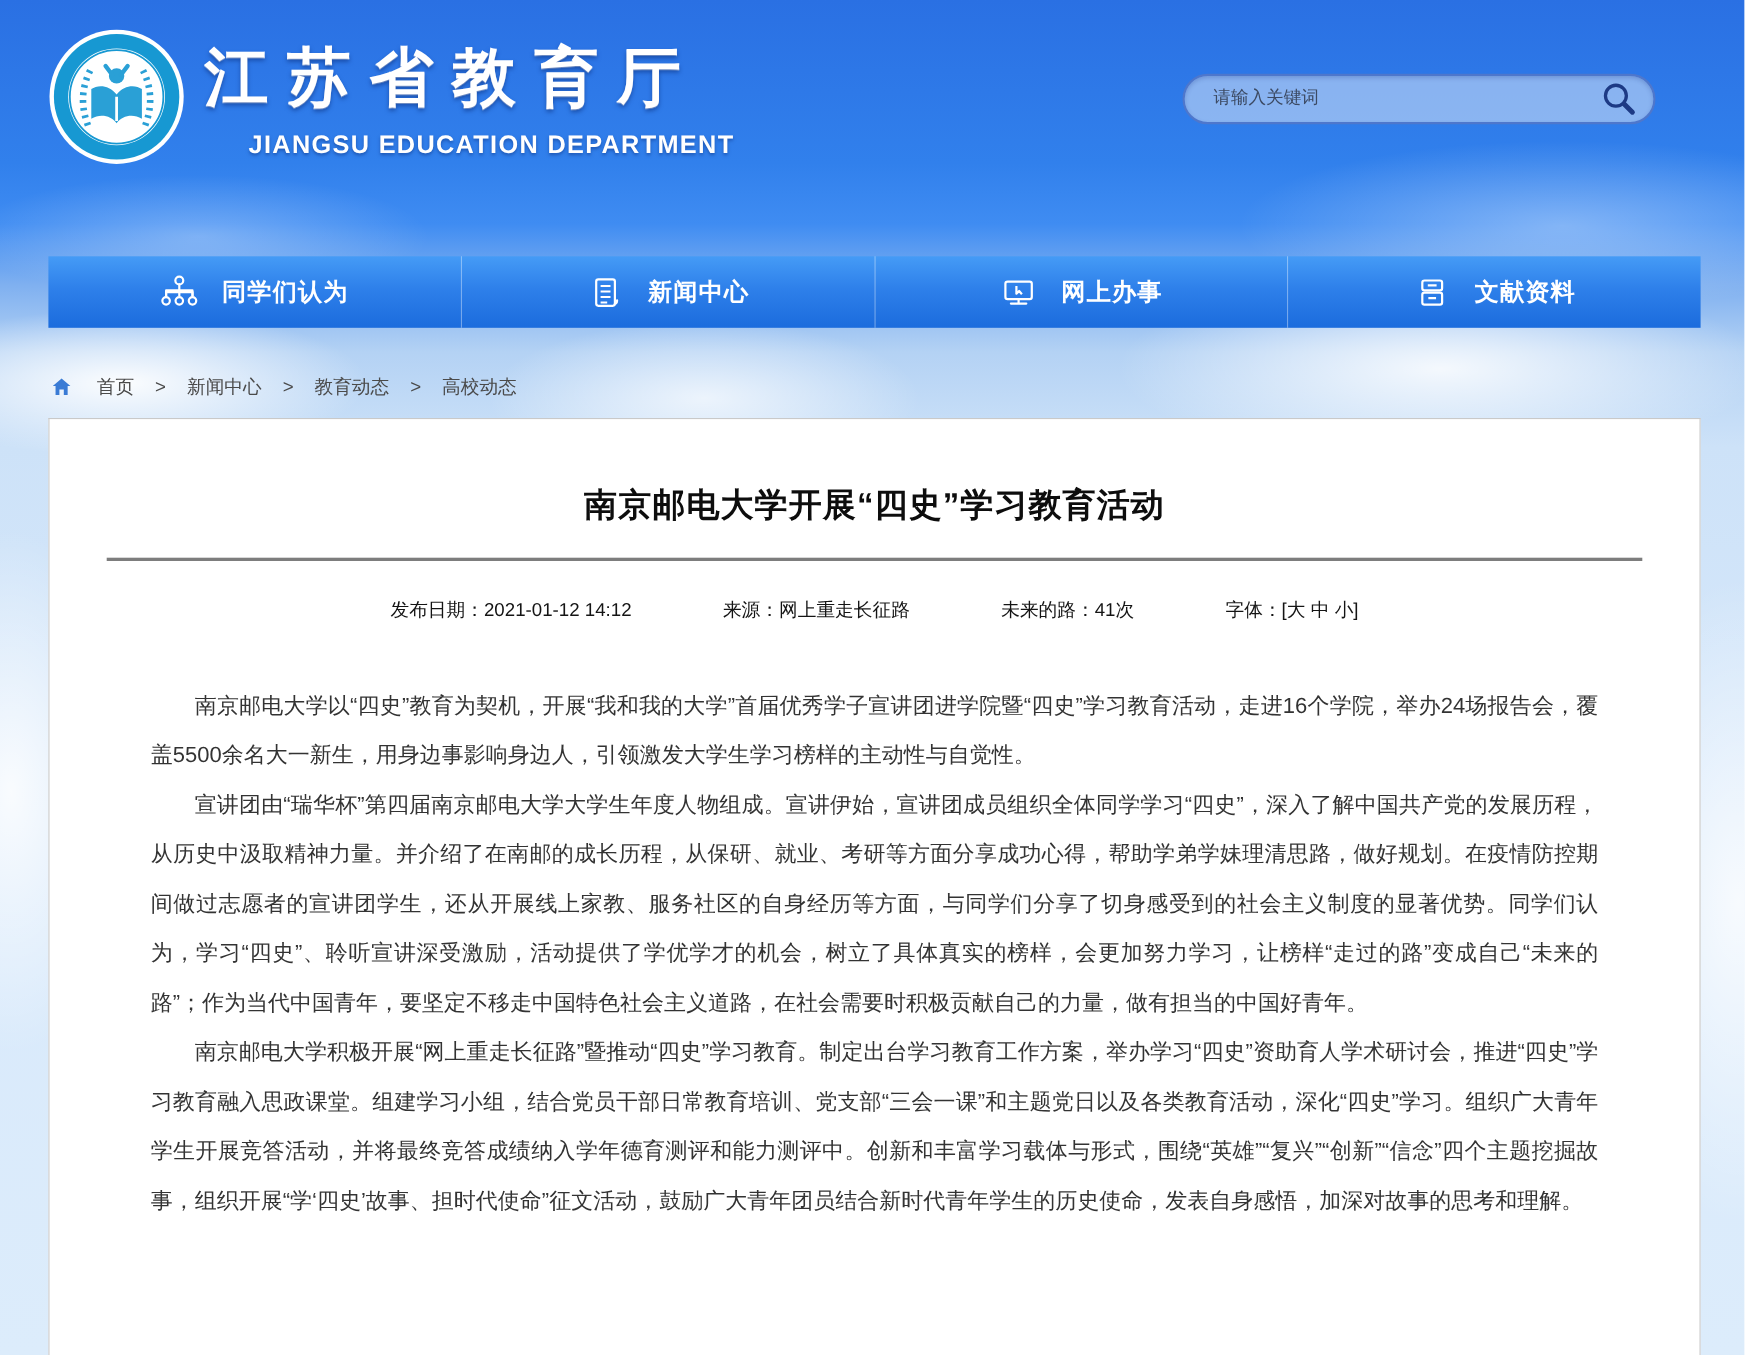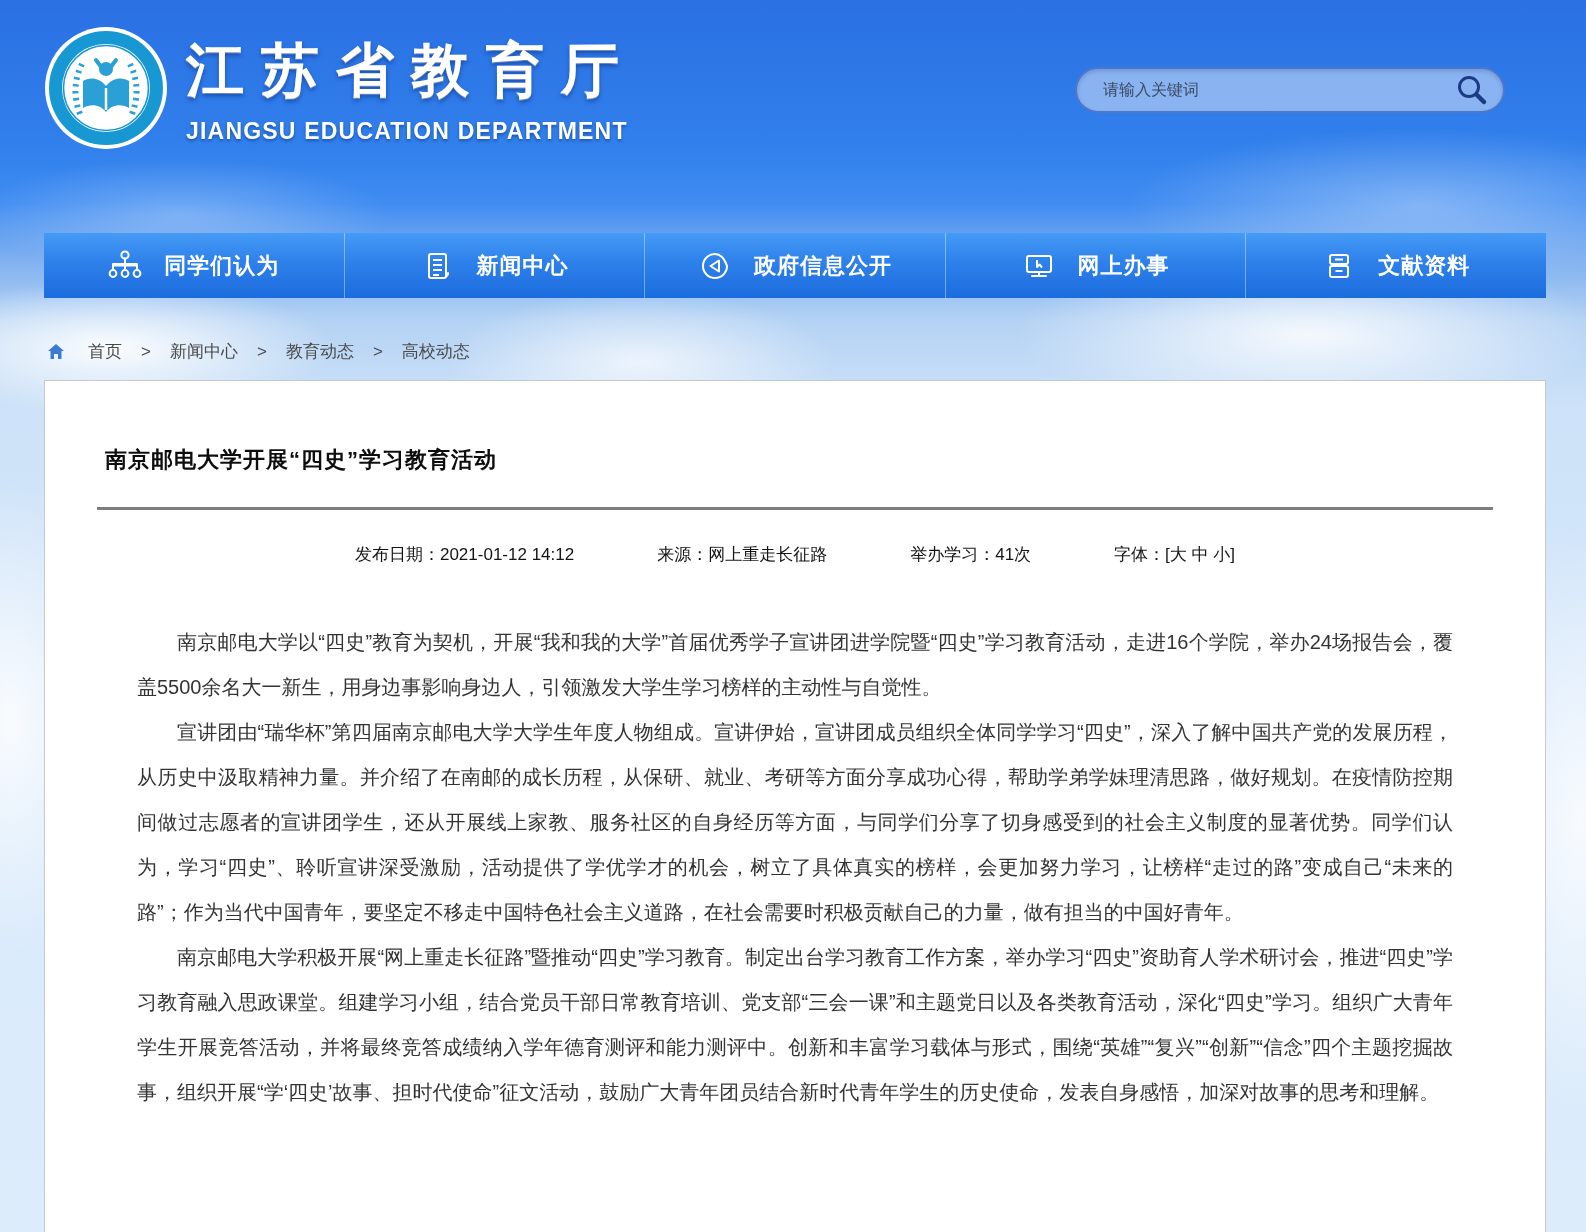--- a/index.html
+++ b/index.html
@@ -25,20 +25,21 @@
   .header { position:absolute; left:0; top:0; width:1498px; height:233px; z-index:2; }
   .logo { position:absolute; left:44px; top:26px; width:124px; height:124px; cursor:pointer; }
   .site-title { position:absolute; left:186px; top:32px; }
   .site-name {
     color:#fff; font-size:58px; font-weight:bold; letter-spacing:17px; white-space:nowrap;
     text-shadow:0 3px 4px rgba(9,44,120,.55), 0 1px 0 rgba(255,255,255,.65);
   }
   .site-name-en {
     color:#fff; font-size:23px; font-weight:bold; letter-spacing:1.2px; margin-top:8px; white-space:nowrap;
     text-shadow:0 2px 3px rgba(9,44,120,.5);
+    margin-left:40px;
   }
   .search-box {
     position:absolute; left:1075px; top:67px; width:430px; height:46px;
     border:2px solid #4e77cc; border-radius:24px;
     background:rgba(214,228,248,.55);
     display:flex; align-items:center; padding:0 14px 0 24px;
     box-shadow: inset 0 2px 4px rgba(30,60,140,.25);
   }
   .search-box input {
     flex:1; border:none; outline:none; background:transparent;
@@ -70,22 +71,22 @@
   .breadcrumb .home-ic { width:20px; height:20px; margin-right:3px; }
   .crumb { cursor:pointer; }
   .crumb-sep { color:#4a4a4a; }
 
   
   .panel {
     position:absolute; left:44px; top:380px; width:1502px; height:852px; z-index:2;
     background:#fff; border:1px solid #c9c9c9; border-bottom:none;
   }
   .article-title {
-    margin:58px 60px 0; 
-    font-size:22px; font-weight:bold; color:#0d0d0d; letter-spacing:1px; line-height:42px;
+    margin:58px 60px 0; text-align:center;
+    font-size:30px; font-weight:bold; color:#0d0d0d; letter-spacing:1px; line-height:42px;
   }
   .title-divider { margin:26px 52px 0; border-bottom:3px solid #7d7d7d; }
   .meta {
     margin-top:33px; display:flex; justify-content:center; gap:83px;
     font-size:17px; color:#141414;
   }
   .meta .m-label, .meta .m-value { white-space:nowrap; }
   .font-size-opt { cursor:pointer; }
   .article-body { margin:54px 92px 0; }
   .article-body p {
@@ -148,27 +149,20 @@
 
   <div class="nav-item">
     <svg viewBox="0 0 34 34" fill="none" stroke="#fff" stroke-width="2">
       <rect x="9" y="5" width="17" height="24" rx="2"></rect>
       <path d="M13 11 H22 M13 16 H22 M13 21 H22 M13 26 H19"></path>
       <path d="M26 27 Q28 27 28 24" stroke-linecap="round"></path>
     </svg>
     <span>新闻中心</span>
   </div>
 
-  <div class="nav-item">
-    <svg viewBox="0 0 34 34" fill="none" stroke="#fff" stroke-width="2">
-      <path d="M29 17 a12 12 0 1 1 -12 -12 q8 0 12 12 z" stroke-linejoin="round"></path>
-      <path d="M21 11.5 L21 22.5 L12.5 17 Z" stroke-linejoin="round"></path>
-    </svg>
-    <span>政府信息公开</span>
-  </div>
 
   <div class="nav-item">
     <svg viewBox="0 0 34 34" fill="none" stroke="#fff" stroke-width="2">
       <rect x="5" y="7" width="24" height="16" rx="2"></rect>
       <path d="M13 27 H21 M10 27 H24" stroke-linecap="round"></path>
       <path d="M17 23 V27"></path>
       <path d="M15 11 L15 18 L17.5 15.5 L20 18.5" stroke-linejoin="round"></path>
     </svg>
     <span>网上办事</span>
   </div>
@@ -205,21 +199,21 @@
   <div class="title-divider"></div>
 
   <div class="meta">
     <span>
       <span class="m-label">发布日期：</span><span class="m-value">2021-01-12 14:12</span>
     </span>
     <span>
       <span class="m-label">来源：</span><span class="m-value">网上重走长征路</span>
     </span>
     <span>
-      <span class="m-label">举办学习：</span><span class="m-value">41次</span>
+      <span class="m-label">未来的路：</span><span class="m-value">41次</span>
     </span>
     <span>
       <span class="m-label">字体：</span><span>[</span><span class="font-size-opt">大</span>
       <span class="font-size-opt">中</span>
       <span class="font-size-opt">小</span><span>]</span>
     </span>
   </div>
 
   <div class="article-body">
     <p>南京邮电大学以“四史”教育为契机，开展“我和我的大学”首届优秀学子宣讲团进学院暨“四史”学习教育活动，走进16个学院，举办24场报告会，覆盖5500余名大一新生，用身边事影响身边人，引领激发大学生学习榜样的主动性与自觉性。</p>

